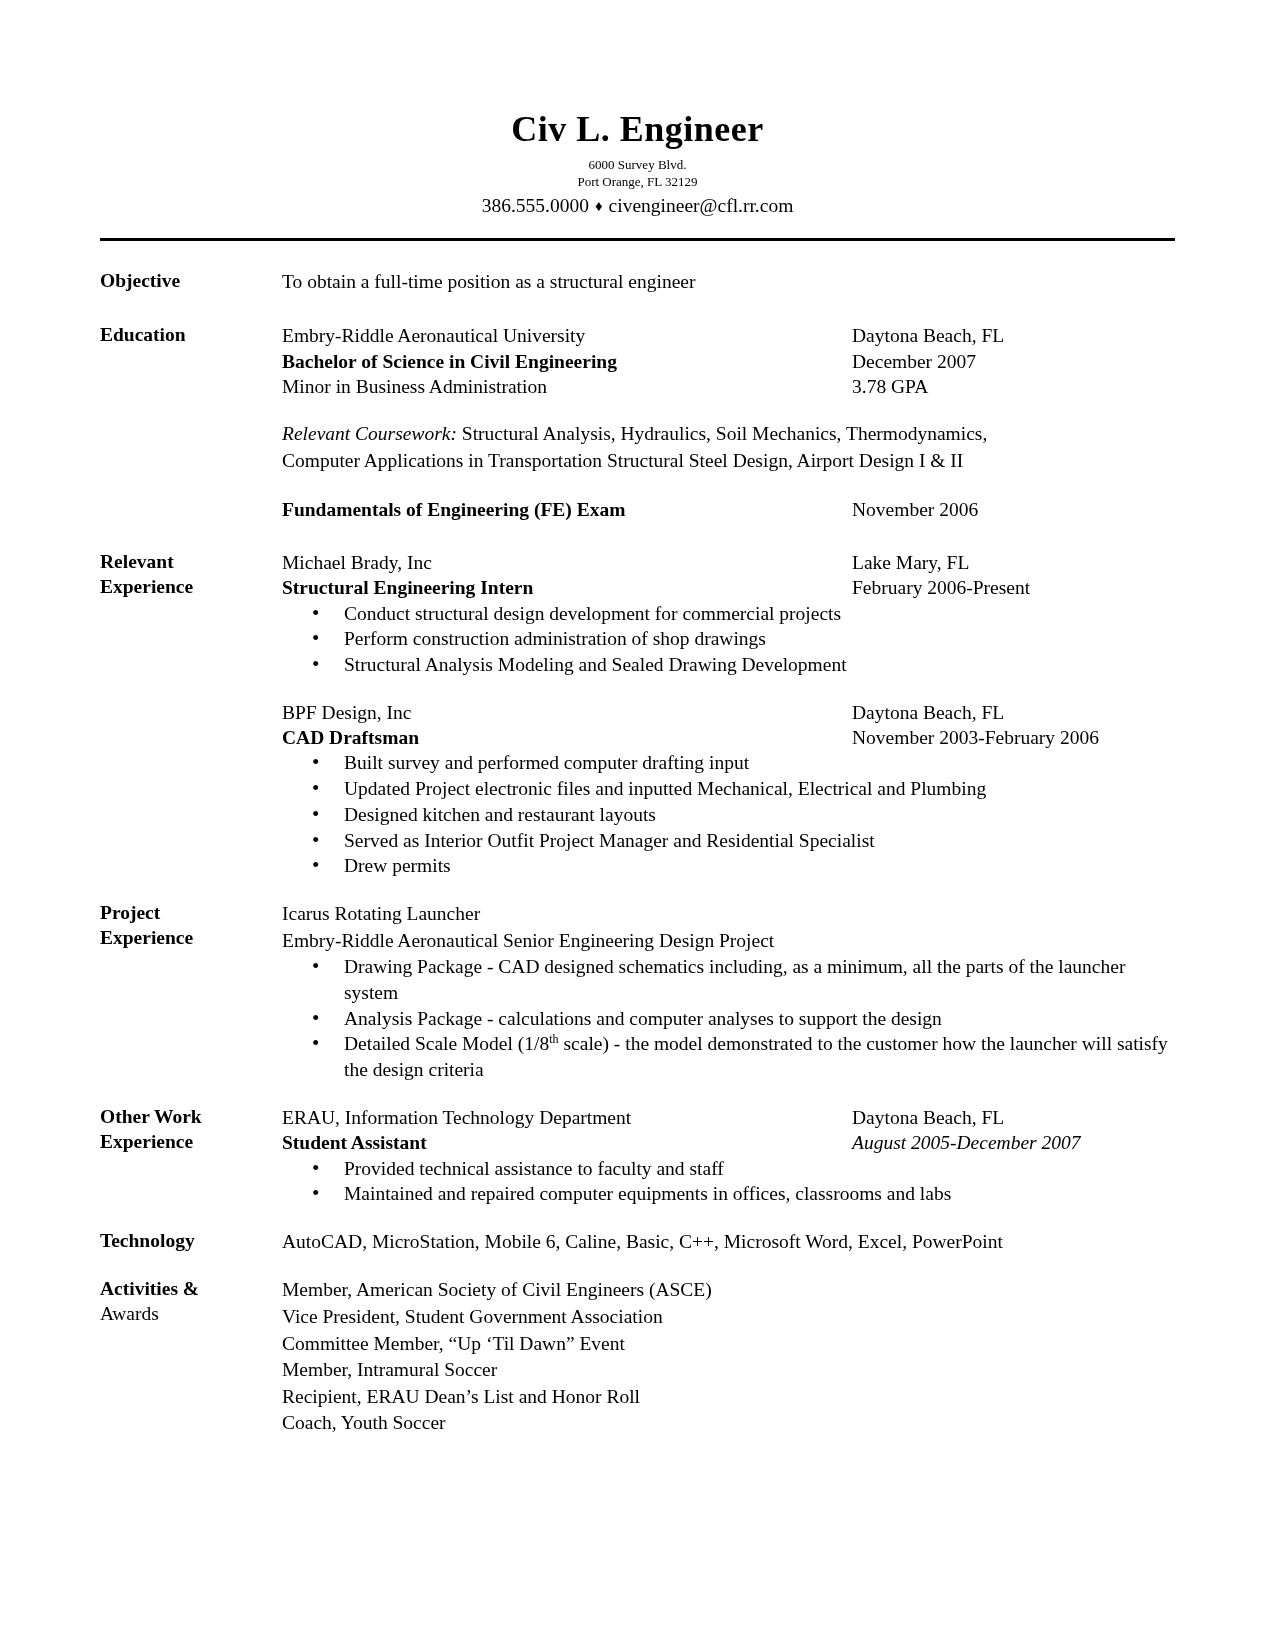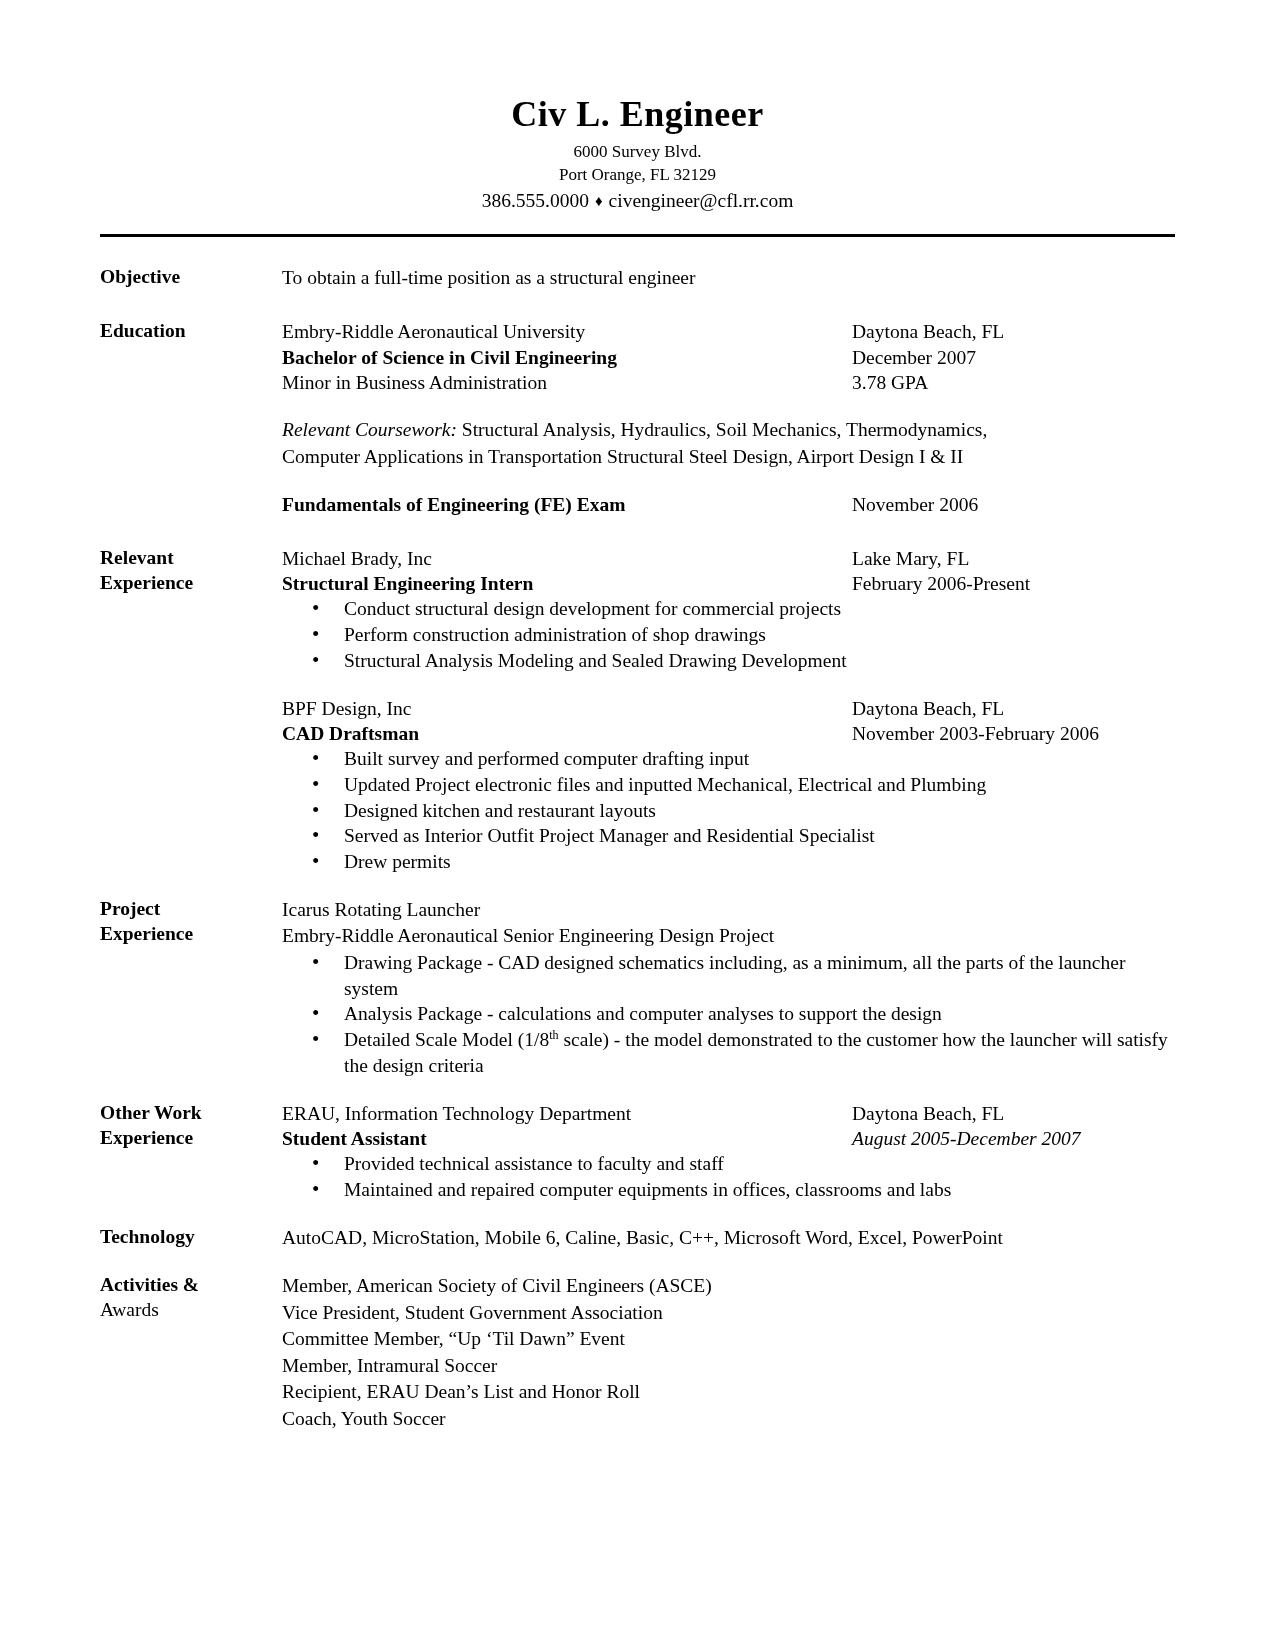--- a/index.html
+++ b/index.html
@@ -22,25 +22,25 @@
   }
 
   
   .header {
     text-align: center;
   }
   .name {
     font-size: 36px;
     font-weight: bold;
     letter-spacing: 0.5px;
-    margin: 0 0 6px 0;
+    margin: 15px 0 6px 0;
     line-height: 1.1;
   }
   .addr-line {
-    font-size: 17px;
+    font-size: 13px;
     line-height: 1.35;
   }
   .contact-line {
     font-size: 19.5px;
     line-height: 1.5;
   }
   .diamond {
     padding: 0 6px;
     font-size: 15px;
     position: relative;

